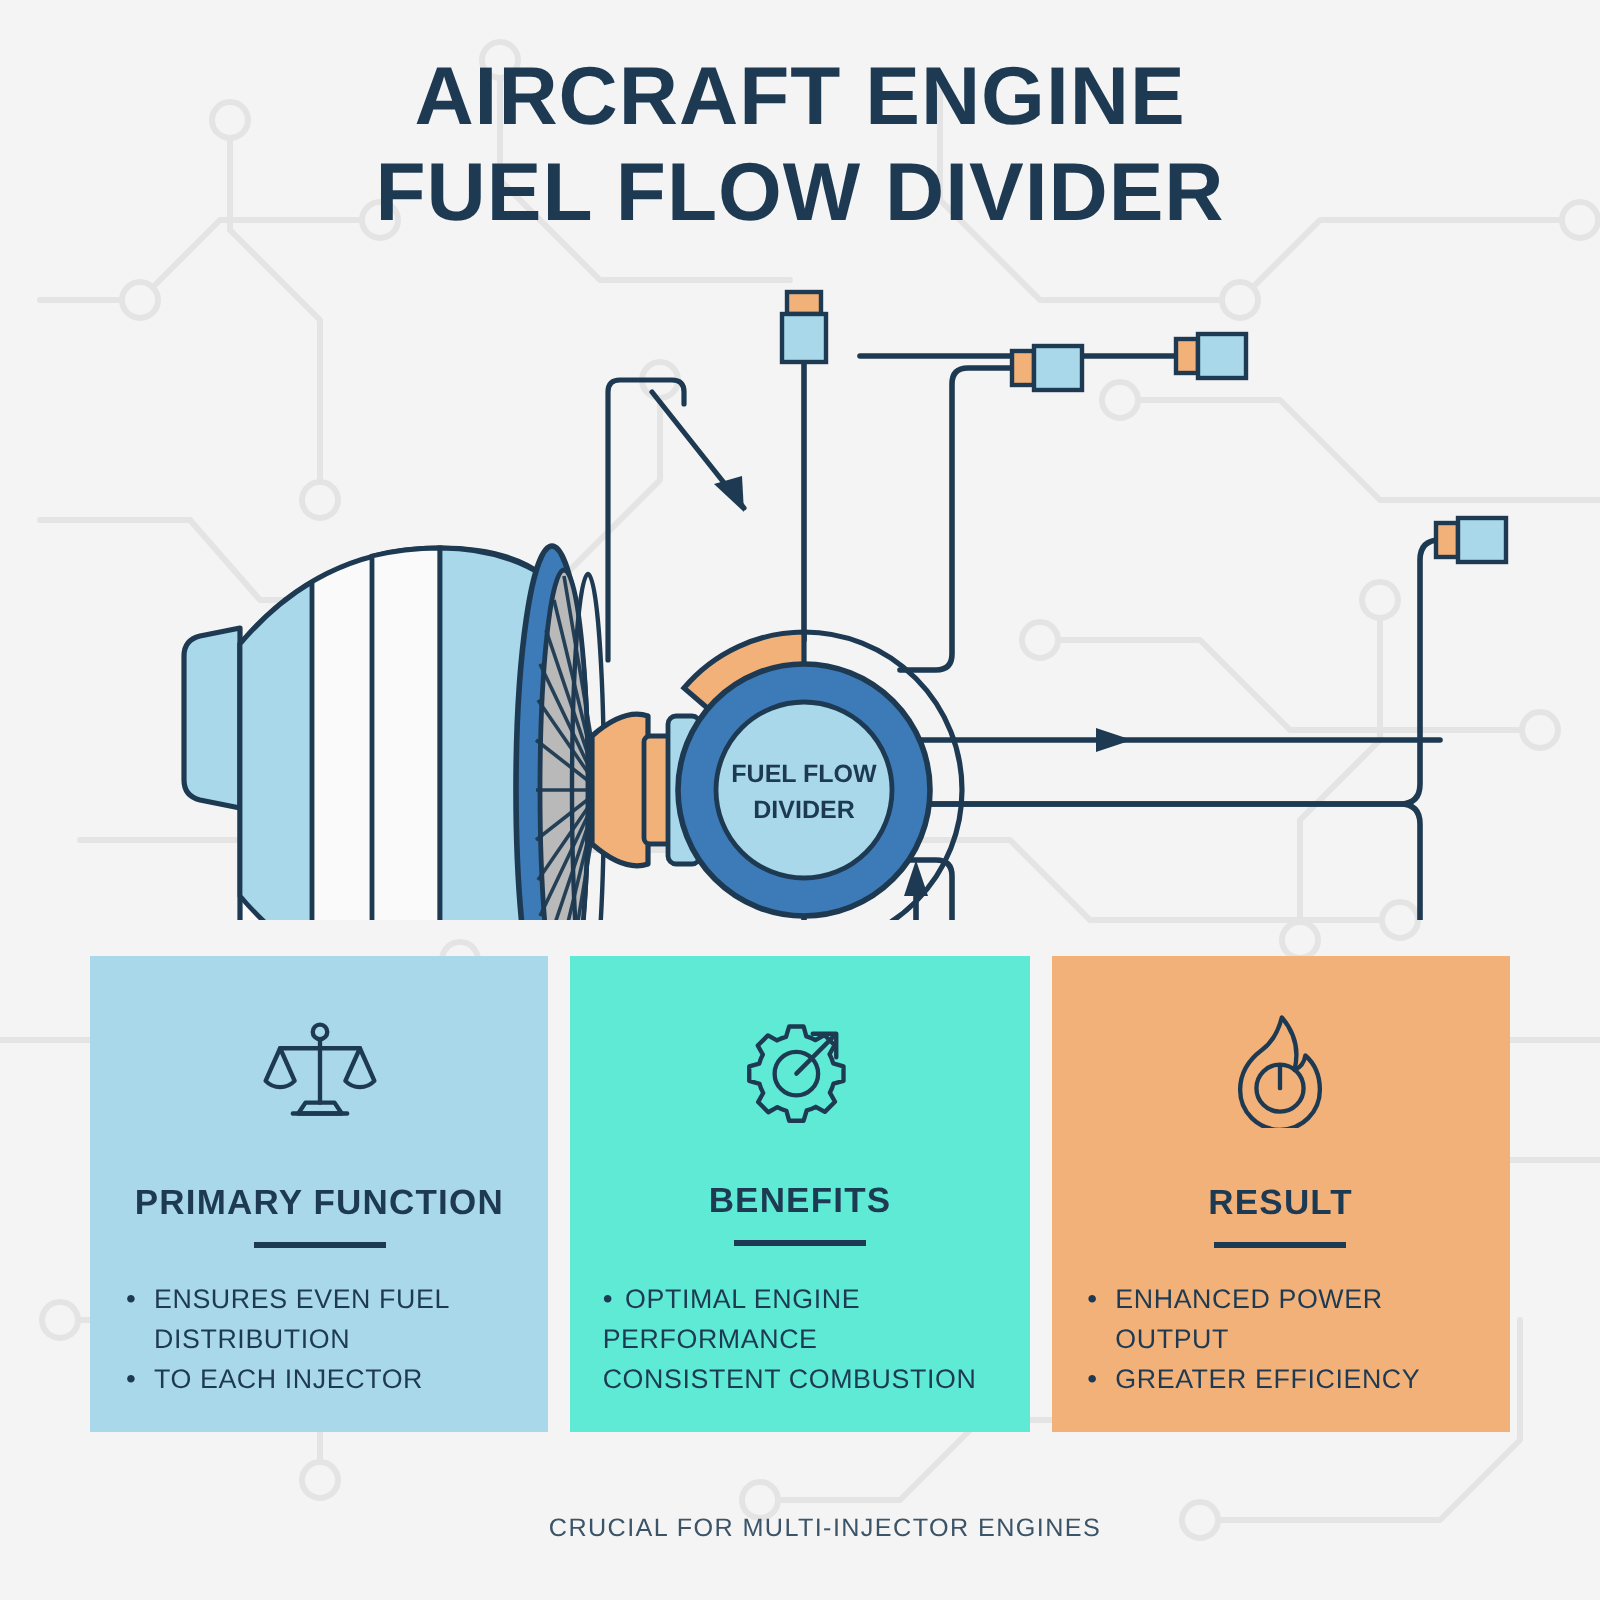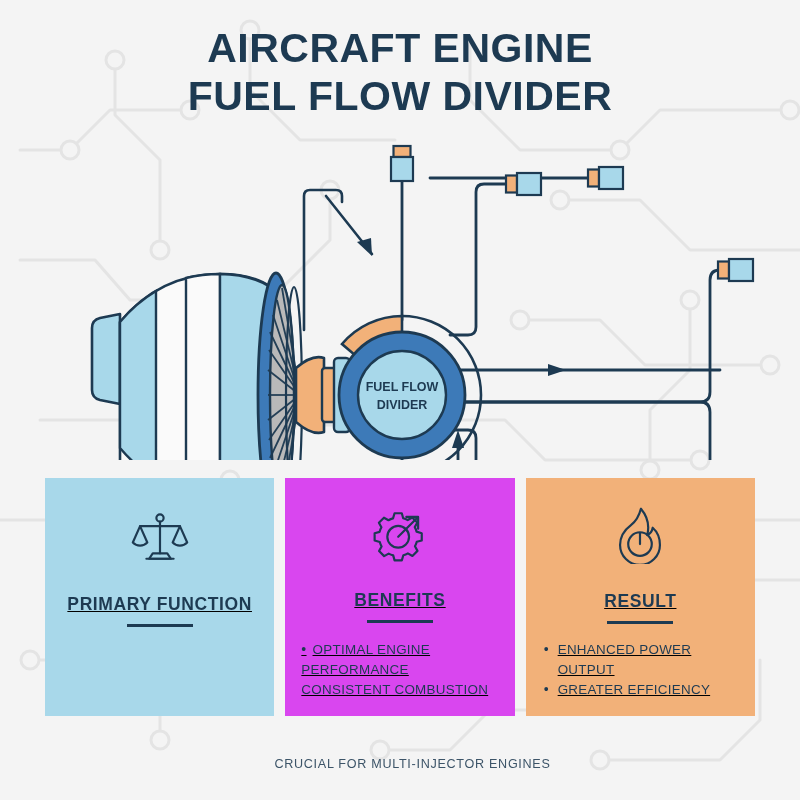--- a/index.html
+++ b/index.html
@@ -57,32 +57,31 @@
 
   
   #cards {
     position: absolute;
     left: 45px;
     top: 478px;
     width: 710px;
     height: 238px;
     display: flex;
     gap: 11px;
-    text-decoration: underline;
   }
   .card {
     flex: 1 1 0;
     padding: 22px 16px 16px 16px;
     display: flex;
     flex-direction: column;
     align-items: center;
     position: relative;
   }
   .card-1 { background: #a8d8ea; }
-  .card-2 { background: #d946ef; }
+  .card-2 { background: #5eead4; }
   .card-3 { background: #f2b179; justify-content: center; }
 
   .card-icon {
     height: 62px;
     display: flex;
     align-items: center;
     justify-content: center;
     margin-top: 6px;
   }
   .card-title {
@@ -329,20 +328,24 @@
           <path d="M10 20 H54"></path>
           <path d="M32 20 h0"></path>
           <path d="M10 20 L2 38 a11 11 0 0 0 16 0 z"></path>
           <path d="M54 20 L46 38 a11 11 0 0 0 16 0 z"></path>
           <path d="M24 50 H40 l4 6 H20 z"></path>
           <path d="M17 56 H47"></path>
         </svg>
       </div>
       <div class="card-title">PRIMARY FUNCTION</div>
       <div class="card-rule"></div>
+      <ul class="card-bullets">
+        <li>ENSURES EVEN FUEL DISTRIBUTION</li>
+        <li>TO EACH INJECTOR</li>
+      </ul>
     </div>
 
     <div class="card card-2">
       <div class="card-icon">
         <svg width="58" height="58" viewBox="0 0 64 64" fill="none" stroke="#1d3a52" stroke-width="2.4" stroke-linecap="round" stroke-linejoin="round">
           <path d="M26 8 h8 l1.5 5.5 a20 20 0 0 1 5 2 l5 -2.8 l5.6 5.6 l-2.8 5
                    a20 20 0 0 1 2 5 L56 30 v8 l-5.5 1.5 a20 20 0 0 1 -2 5 l2.8 5 l-5.6 5.6
                    l-5 -2.8 a20 20 0 0 1 -5 2 L34 60 h-8 l-1.5 -5.5 a20 20 0 0 1 -5 -2
                    l-5 2.8 l-5.6 -5.6 l2.8 -5 a20 20 0 0 1 -2 -5 L4 38 v-8 l5.5 -1.5
                    a20 20 0 0 1 2 -5 l-2.8 -5 l5.6 -5.6 l5 2.8 a20 20 0 0 1 5 -2 z"></path>

